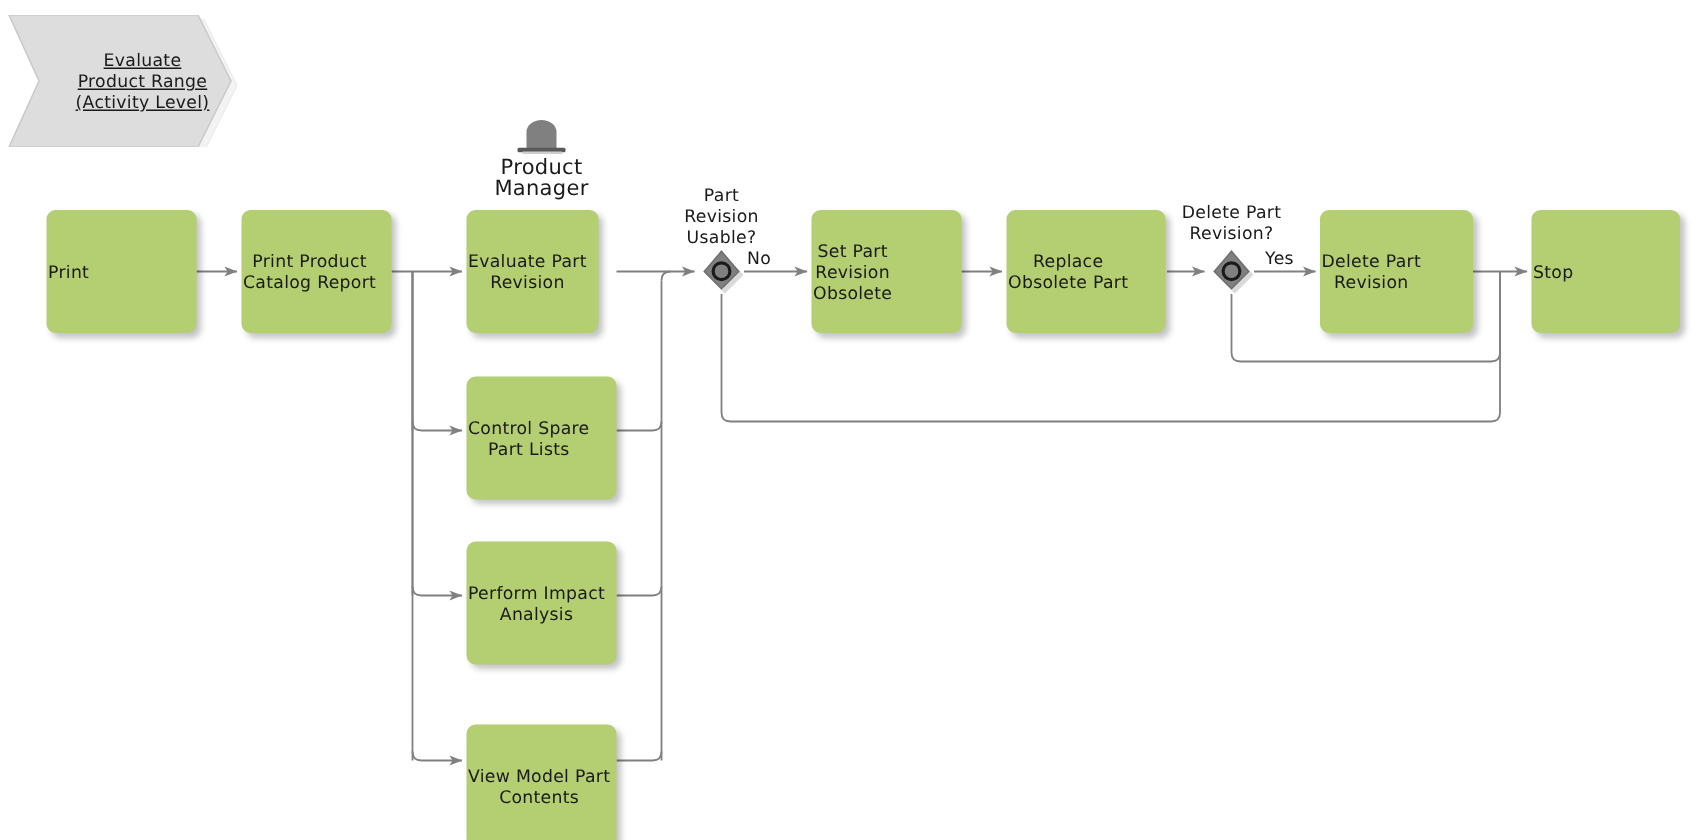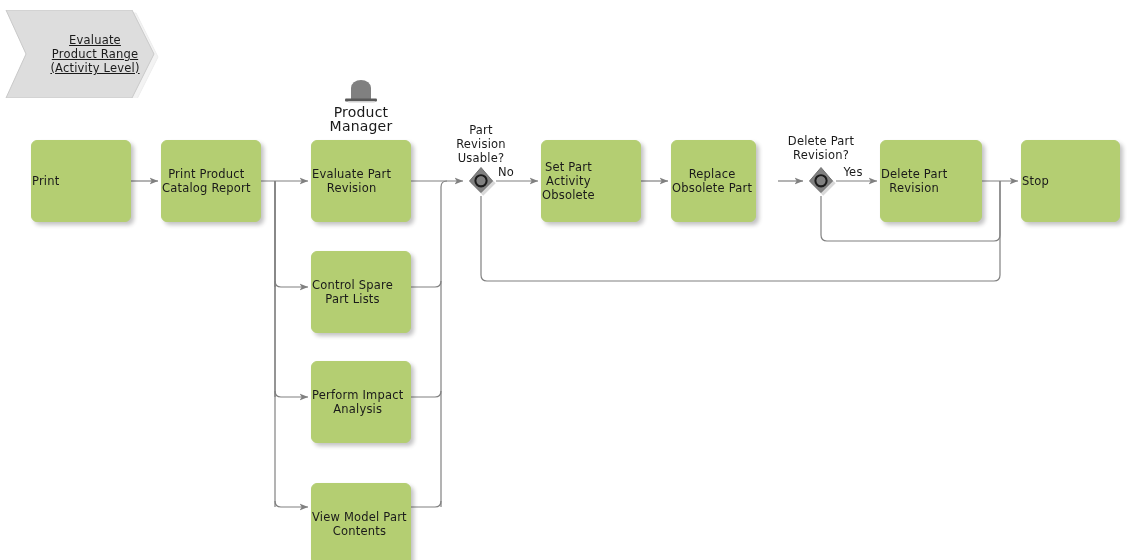--- a/index.html
+++ b/index.html
@@ -184,21 +184,21 @@
 
   <div class="node" style="left:31px; top:140px; width:100px; height:82px;">
     <span class="node-label">Print</span>
   </div>
 
   <div class="node" style="left:161px; top:140px; width:100px; height:82px;">
     <span class="node-label">Print Product
 Catalog Report</span>
   </div>
 
-  <div class="node" style="left:311px; top:140px; width:100px; height:82px;">
+  <div class="node" style="left:311px; top:140px; width:88px; height:82px;">
     <span class="node-label">Evaluate Part
 Revision</span>
   </div>
 
   <div class="node" style="left:311px; top:251px; width:100px; height:82px;">
     <span class="node-label">Control Spare
 Part Lists</span>
   </div>
 
   <div class="node" style="left:311px; top:361px; width:100px; height:82px;">
@@ -206,25 +206,25 @@
 Analysis</span>
   </div>
 
   <div class="node" style="left:311px; top:483px; width:100px; height:82px;">
     <span class="node-label">View Model Part
 Contents</span>
   </div>
 
   <div class="node" style="left:541px; top:140px; width:100px; height:82px;">
     <span class="node-label">Set Part
-Activity
+Revision
 Obsolete</span>
   </div>
 
-  <div class="node" style="left:671px; top:140px; width:85px; height:82px;">
+  <div class="node" style="left:671px; top:140px; width:106px; height:82px;">
     <span class="node-label">Replace
 Obsolete Part</span>
   </div>
 
   <div class="node" style="left:880px; top:140px; width:102px; height:82px;">
     <span class="node-label">Delete Part
 Revision</span>
   </div>
 
   <div class="node" style="left:1021px; top:140px; width:99px; height:82px;">

